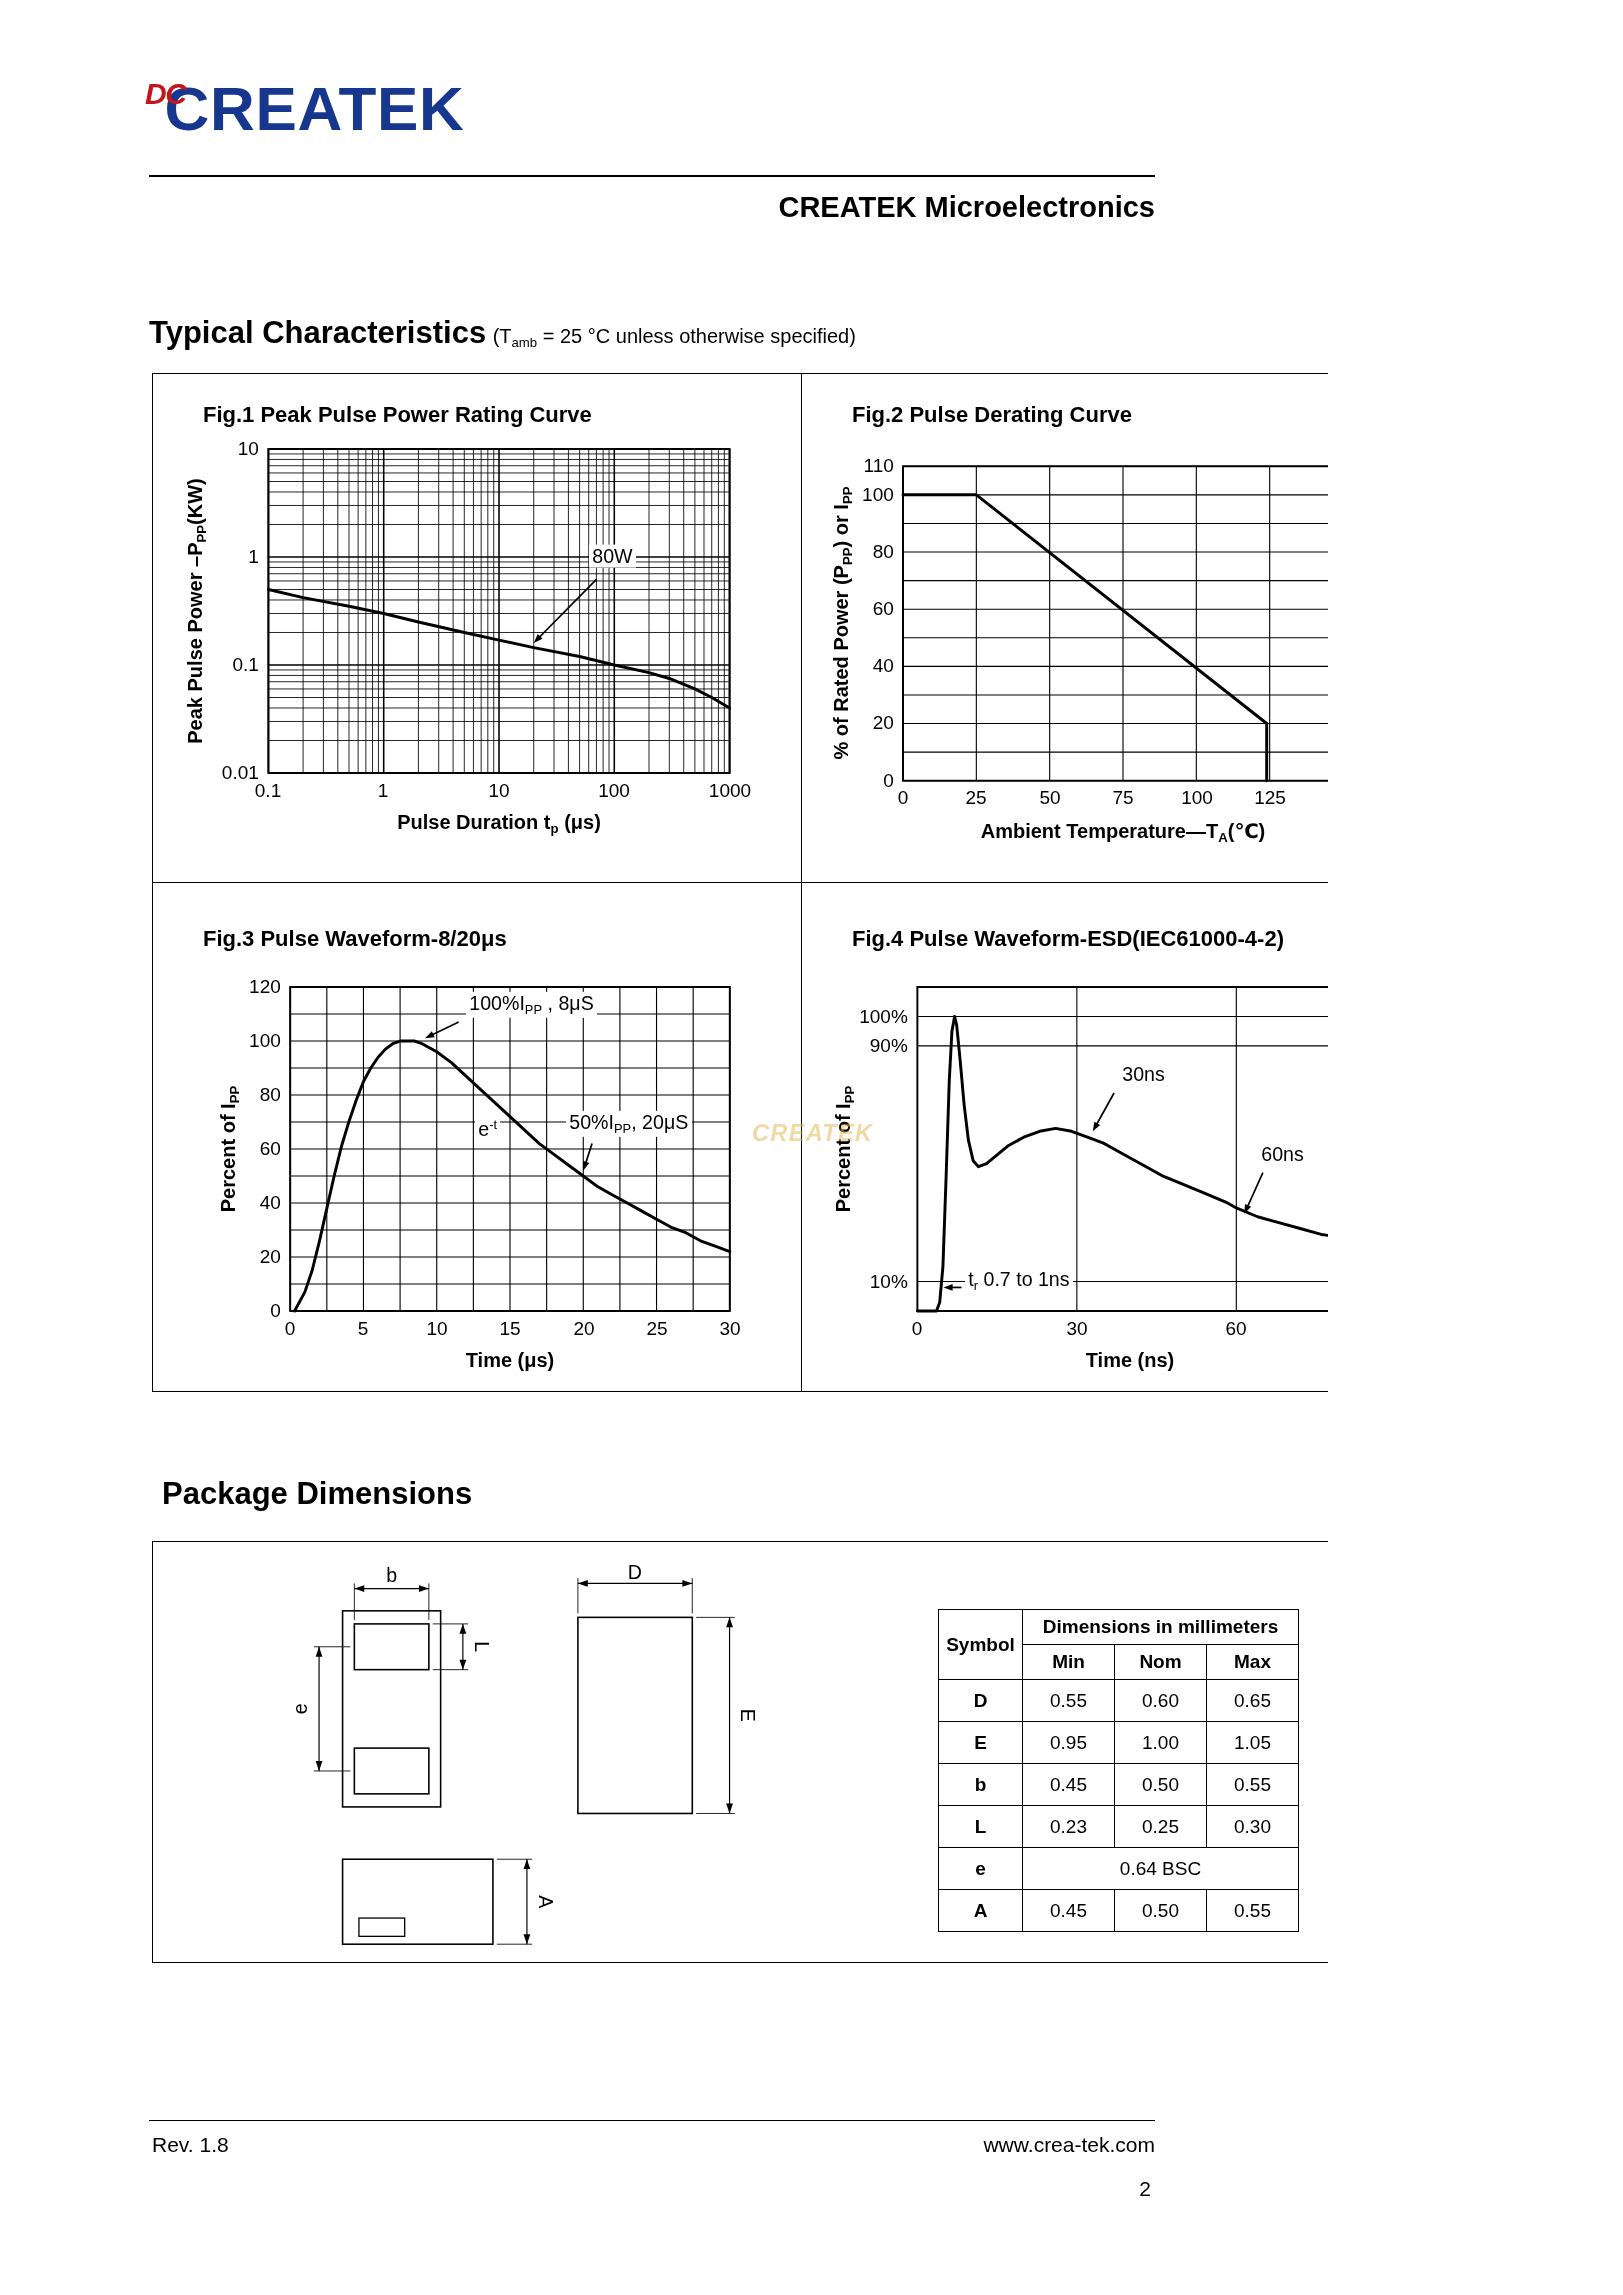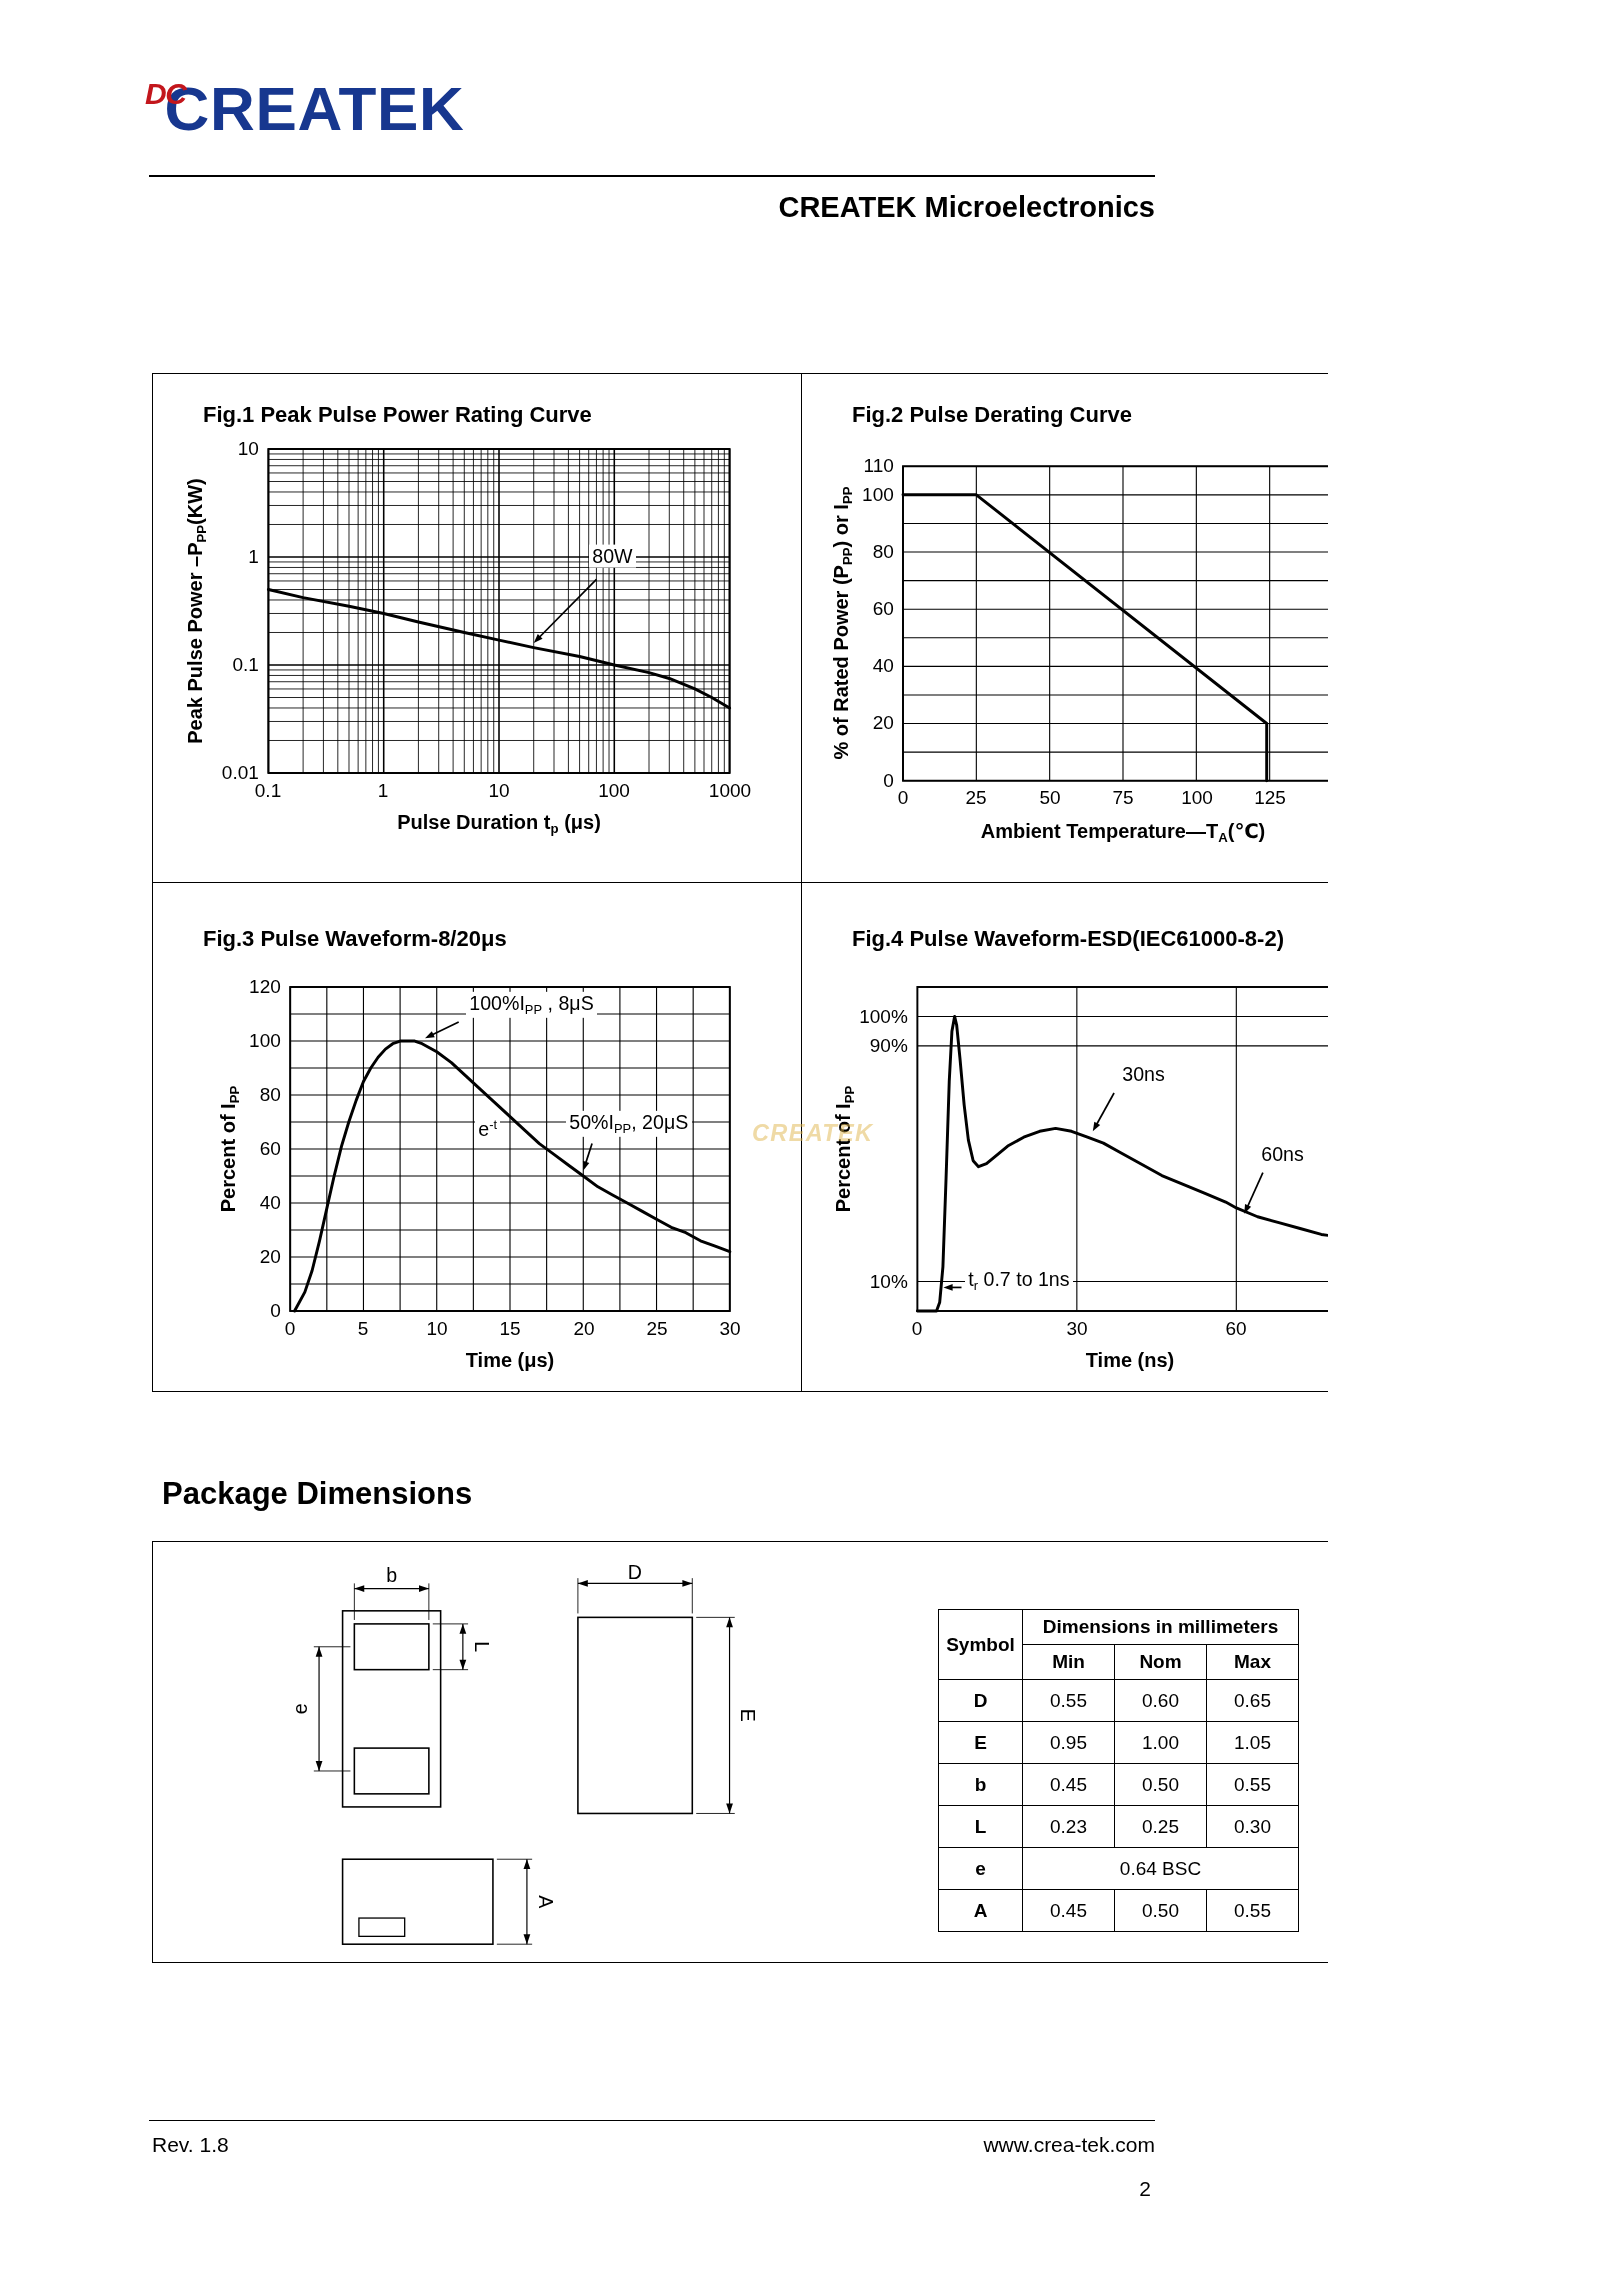--- a/index.html
+++ b/index.html
@@ -67,20 +67,24 @@
 
 <div class="page">
 
   <div class="logo">
     <span class="logo-mark">DC</span>
     <span class="logo-text">CREATEK</span>
   </div>
   <div class="header-rule"></div>
   <div class="company">CREATEK Microelectronics</div>
 
+  <div class="section-heading">
+    <span class="section-title">Typical Characteristics</span>
+    <span class="section-subtitle"><span>(T</span><span class="seg-sub">amb</span><span> = 25 °C unless otherwise specified)</span></span>
+  </div>
 
   <div class="figures-panel">
     <div class="divider-v"></div>
     <div class="divider-h"></div>
 
     <div class="figure" id="fig1">
       <div class="fig-title">Fig.1 Peak Pulse Power Rating Curve</div>
       <div class="chart-box"><svg width="462" height="324" viewBox="0 0 706 496" style="overflow: visible;">
             <line x1="0" y1="0" x2="0" y2="496" stroke="#000" stroke-width="2.4"></line>
             <line x1="53.13179423469269" y1="0" x2="53.13179423469269" y2="496" stroke="#000" stroke-width="1.3"></line>
@@ -210,21 +214,21 @@
             <line x1="0" y1="0" x2="673" y2="0" stroke="#000" stroke-width="1.7"></line>
             <rect x="0" y="0" width="673" height="496" fill="none" stroke="#000" stroke-width="3"></rect>
             <path d="M6.7 496.0 L22.4 467.1 L33.6 434.0 L44.9 388.5 L56.1 338.9 L67.3 289.3 L78.5 243.9 L89.7 206.7 L101.0 173.6 L112.2 144.7 L123.4 124.0 L134.6 107.5 L145.8 95.1 L157.0 86.8 L168.3 82.7 L179.5 82.7 L190.7 82.7 L201.9 86.8 L224.3 99.2 L246.8 115.7 L269.2 136.4 L291.6 157.1 L314.1 177.7 L336.5 198.4 L358.9 219.1 L381.4 239.7 L403.8 256.3 L426.2 272.8 L448.7 289.3 L471.1 305.9 L493.5 318.3 L516.0 330.7 L538.4 343.1 L560.8 355.5 L583.3 367.9 L605.7 376.1 L628.1 388.5 L650.6 396.8 L673.0 405.1" fill="none" stroke="#000" stroke-width="4.5" stroke-linejoin="round" stroke-linecap="round"></path>
             <line x1="257.98333333333335" y1="53.73333333333329" x2="213.59701835500348" y2="75.06766910688289" stroke="#000" stroke-width="2.6"></line>
             <polygon points="206.38666666666666,78.5333333333333 216.85823971934792,67.79340047496032 221.31462221169784,77.06495216838562" fill="#000"></polygon>
             <line x1="462.1266666666667" y1="239.7333333333333" x2="451.143793609296" y2="273.4598380166904" stroke="#000" stroke-width="2.6"></line>
             <polygon points="448.66666666666663,281.06666666666666 448.1390052736646,266.07595042446076 457.92037352028774,269.26120566477243" fill="#000"></polygon>
           </svg><div class="tick tick-x" style="left: 0px; top: 331px;">0</div><div class="tick tick-x" style="left: 73px; top: 331px;">5</div><div class="tick tick-x" style="left: 147px; top: 331px;">10</div><div class="tick tick-x" style="left: 220px; top: 331px;">15</div><div class="tick tick-x" style="left: 294px; top: 331px;">20</div><div class="tick tick-x" style="left: 367px; top: 331px;">25</div><div class="tick tick-x" style="left: 440px; top: 331px;">30</div><div class="tick tick-y" style="left: -9.2px; top: 324px;">0</div><div class="tick tick-y" style="left: -9.2px; top: 270px;">20</div><div class="tick tick-y" style="left: -9.2px; top: 216px;">40</div><div class="tick tick-y" style="left: -9.2px; top: 162px;">60</div><div class="tick tick-y" style="left: -9.2px; top: 108px;">80</div><div class="tick tick-y" style="left: -9.2px; top: 54px;">100</div><div class="tick tick-y" style="left: -9.2px; top: 0px;">120</div><div class="axis-label x-axis-label" style="left: 220px; top: 362px;"><span>Time (μs)</span></div><div class="axis-label y-axis-label" style="left: -73px; top: 162px;"><span>Percent of I</span><span class="seg-sub">PP</span></div><div class="chart-annotation" style="left: 176px; top: 19px;"><span>100%I</span><span class="seg-sub">PP</span><span> , 8μS</span></div><div class="chart-annotation" style="left: 185px; top: 143px;"><span>e</span><span class="seg-sup">-t</span></div><div class="chart-annotation" style="left: 276px; top: 138px;"><span>50%I</span><span class="seg-sub">PP</span><span>, 20μS</span></div></div>
     </div>
     <div class="figure bottom" id="fig4">
-      <div class="fig-title">Fig.4 Pulse Waveform-ESD(IEC61000-8-2)</div>
+      <div class="fig-title">Fig.4 Pulse Waveform-ESD(IEC61000-4-2)</div>
       <div class="chart-box"><svg width="426" height="324" viewBox="0 0 651 496" style="overflow: visible;">
             <line x1="244.125" y1="0" x2="244.125" y2="496" stroke="#000" stroke-width="1.7"></line>
             <line x1="488.25" y1="0" x2="488.25" y2="496" stroke="#000" stroke-width="1.7"></line>
             <line x1="0" y1="450.9090909090909" x2="651" y2="450.9090909090909" stroke="#000" stroke-width="1.7"></line>
             <line x1="0" y1="90.18181818181813" x2="651" y2="90.18181818181813" stroke="#000" stroke-width="1.7"></line>
             <line x1="0" y1="45.09090909090912" x2="651" y2="45.09090909090912" stroke="#000" stroke-width="1.7"></line>
             <rect x="0" y="0" width="651" height="496" fill="none" stroke="#000" stroke-width="3"></rect>
             <path d="M0.0 496.0 L29.3 496.0 L34.2 482.5 L39.1 428.4 L43.9 293.1 L48.8 144.3 L52.9 67.6 L57.0 45.1 L60.2 58.6 L65.1 108.2 L71.6 180.4 L78.1 234.5 L85.4 266.0 L93.6 275.1 L105.8 270.5 L122.1 257.0 L138.3 243.5 L162.8 230.0 L187.2 220.9 L211.6 216.4 L236.0 220.9 L260.4 230.0 L284.8 239.0 L309.2 252.5 L341.8 270.5 L374.3 288.6 L406.9 302.1 L439.4 315.6 L472.0 329.2 L488.3 338.2 L520.8 351.7 L553.4 360.7 L585.9 369.7 L618.4 378.8 L651.0 383.3" fill="none" stroke="#000" stroke-width="4.5" stroke-linejoin="round" stroke-linecap="round"></path>
             <line x1="301.08750000000003" y1="162.3272727272727" x2="272.42121588164224" y2="213.95140343392558" stroke="#000" stroke-width="2.6"></line>
             <polygon points="268.53749999999997,220.94545454545454 270.8812723730477,206.12969499478223 279.8746903407026,211.1236362220137" fill="#000"></polygon>

